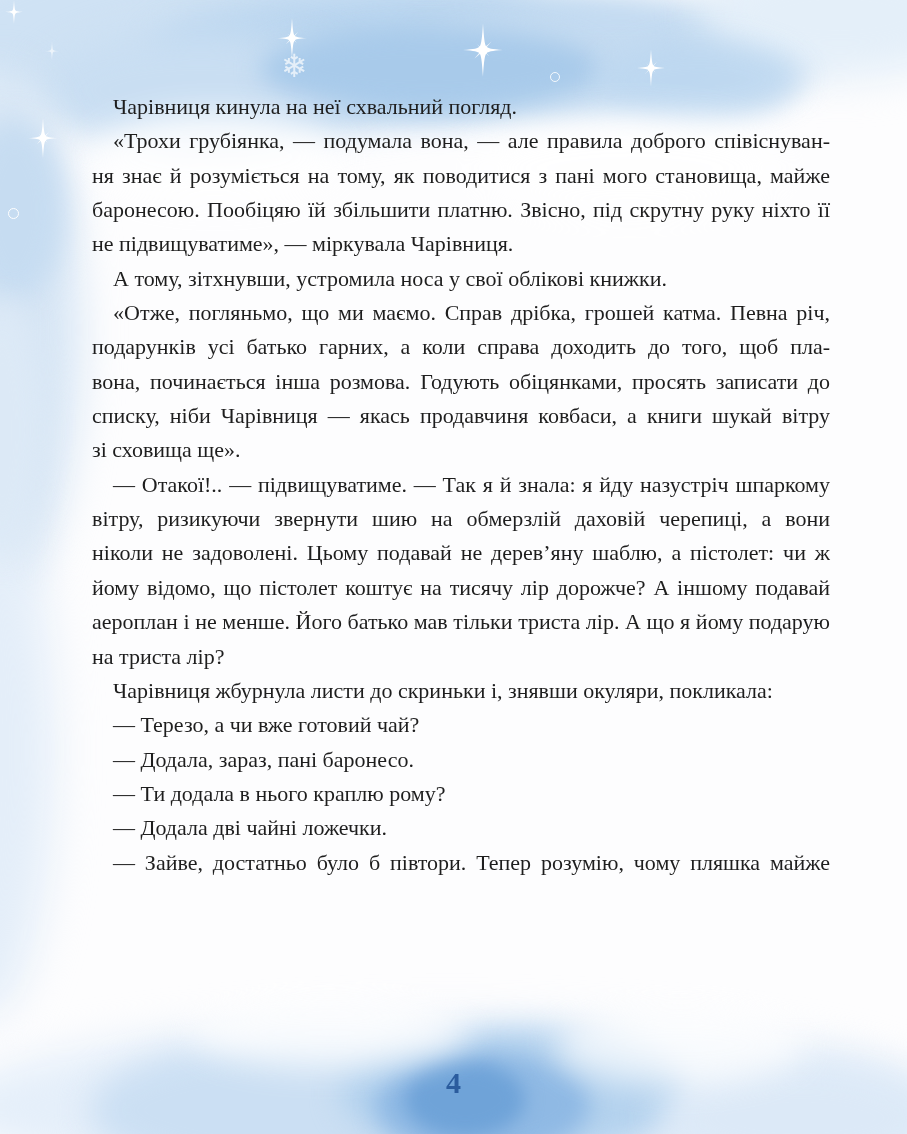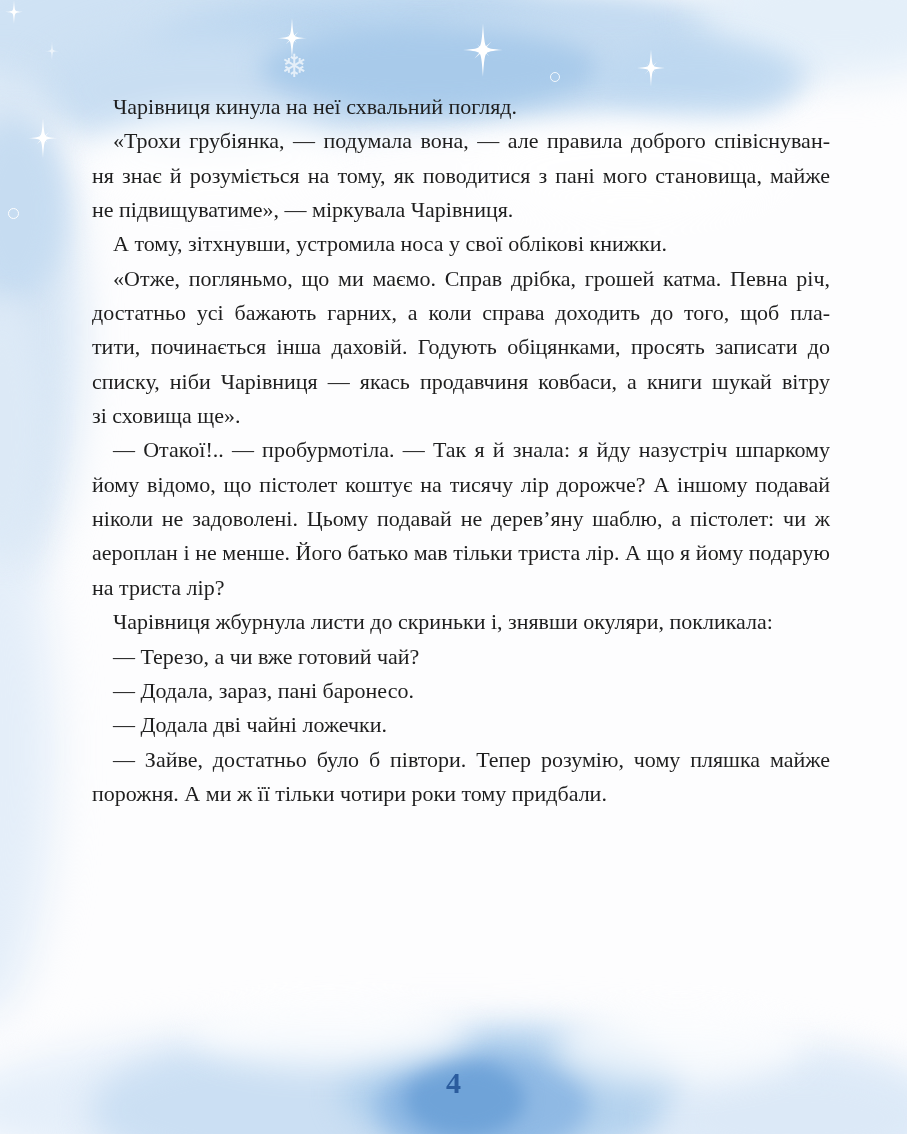--- a/index.html
+++ b/index.html
@@ -167,52 +167,56 @@
   <div class="circle-dot c1"></div>
   <div class="circle-dot c2"></div>
 
   <div id="text-block">
       <div class="para">
         <div class="line first last">Чарівниця кинула на неї схвальний погляд.</div>
       </div>
       <div class="para">
         <div class="line first">«Трохи грубіянка, — подумала вона, — але правила доброго співіснуван-</div>
         <div class="line">ня знає й розуміється на тому, як поводитися з пані мого становища, майже</div>
+        <div class="line">баронесою. Пообіцяю їй збільшити платню. Звісно, під скрутну руку ніхто її</div>
         <div class="line last">не підвищуватиме», — міркувала Чарівниця.</div>
       </div>
       <div class="para">
         <div class="line first last">А тому, зітхнувши, устромила носа у свої облікові книжки.</div>
       </div>
       <div class="para">
         <div class="line first">«Отже, погляньмо, що ми маємо. Справ дрібка, грошей катма. Певна річ,</div>
-        <div class="line">достатньо усі бажають гарних, а коли справа доходить до того, щоб пла-</div>
-        <div class="line">тити, починається інша даховій. Годують обіцянками, просять записати до</div>
+        <div class="line">подарунків усі батько гарних, а коли справа доходить до того, щоб пла-</div>
+        <div class="line">вона, починається інша розмова. Годують обіцянками, просять записати до</div>
         <div class="line">списку, ніби Чарівниця — якась продавчиня ковбаси, а книги шукай вітру</div>
         <div class="line last">зі сховища ще».</div>
       </div>
       <div class="para">
-        <div class="line first">— Отакої!.. — пробурмотіла. — Так я й знала: я йду назустріч шпаркому</div>
+        <div class="line first">— Отакої!.. — підвищуватиме. — Так я й знала: я йду назустріч шпаркому</div>
+        <div class="line">вітру, ризикуючи звернути шию на обмерзлій даховій черепиці, а вони</div>
+        <div class="line">ніколи не задоволені. Цьому подавай не дерев’яну шаблю, а пістолет: чи ж</div>
         <div class="line">йому відомо, що пістолет коштує на тисячу лір дорожче? А іншому подавай</div>
-        <div class="line">ніколи не задоволені. Цьому подавай не дерев’яну шаблю, а пістолет: чи ж</div>
         <div class="line">аероплан і не менше. Його батько мав тільки триста лір. А що я йому подарую</div>
         <div class="line last">на триста лір?</div>
       </div>
       <div class="para">
         <div class="line first last">Чарівниця жбурнула листи до скриньки і, знявши окуляри, покликала:</div>
       </div>
       <div class="para">
         <div class="line first last">— Терезо, а чи вже готовий чай?</div>
       </div>
       <div class="para">
         <div class="line first last">— Додала, зараз, пані баронесо.</div>
       </div>
       <div class="para">
+        <div class="line first last">— Ти додала в нього краплю рому?</div>
+      </div>
+      <div class="para">
         <div class="line first last">— Додала дві чайні ложечки.</div>
       </div>
       <div class="para">
         <div class="line first">— Зайве, достатньо було б півтори. Тепер розумію, чому пляшка майже</div>
-        <div class="line last">порожня. А ми ж її тільки чотири роки тому придбали.</div>
       </div>
     </div>
 
   <div id="page-number">4</div>
 
 </div>
 
 </body></html>

